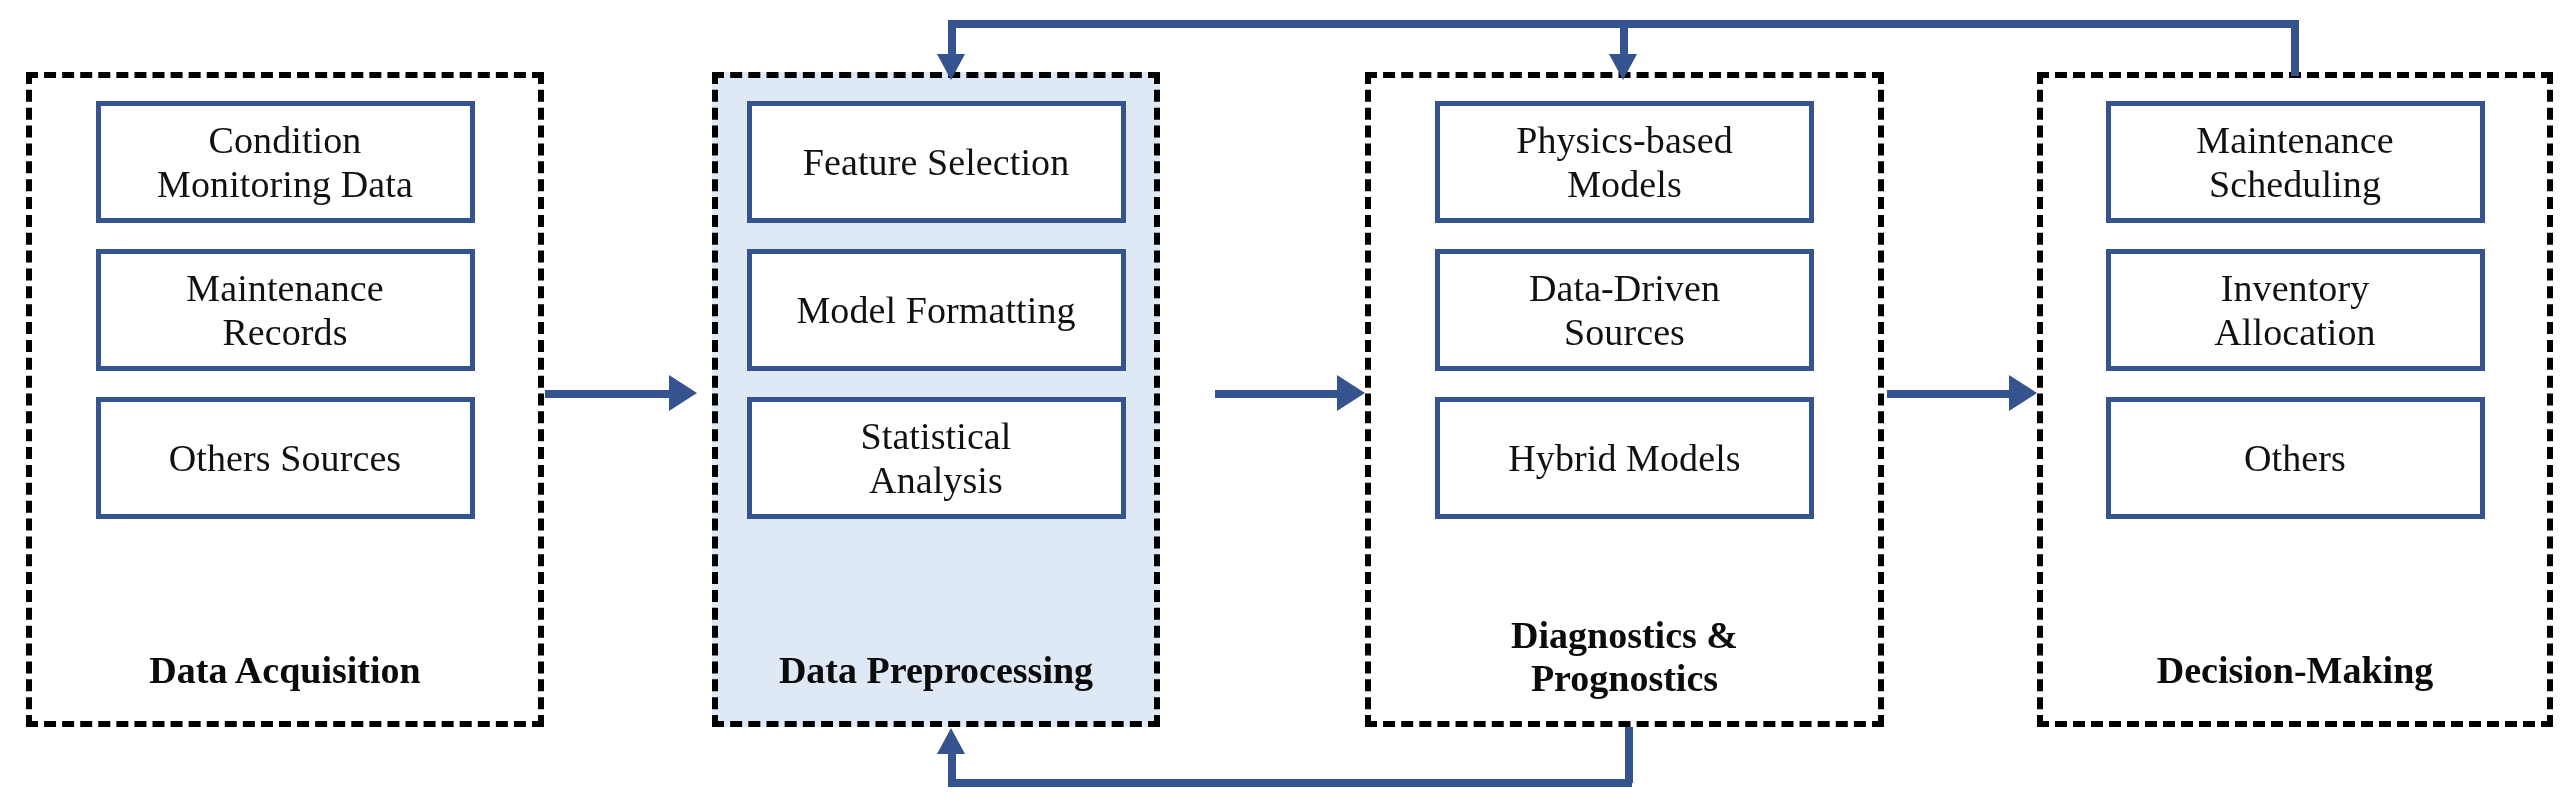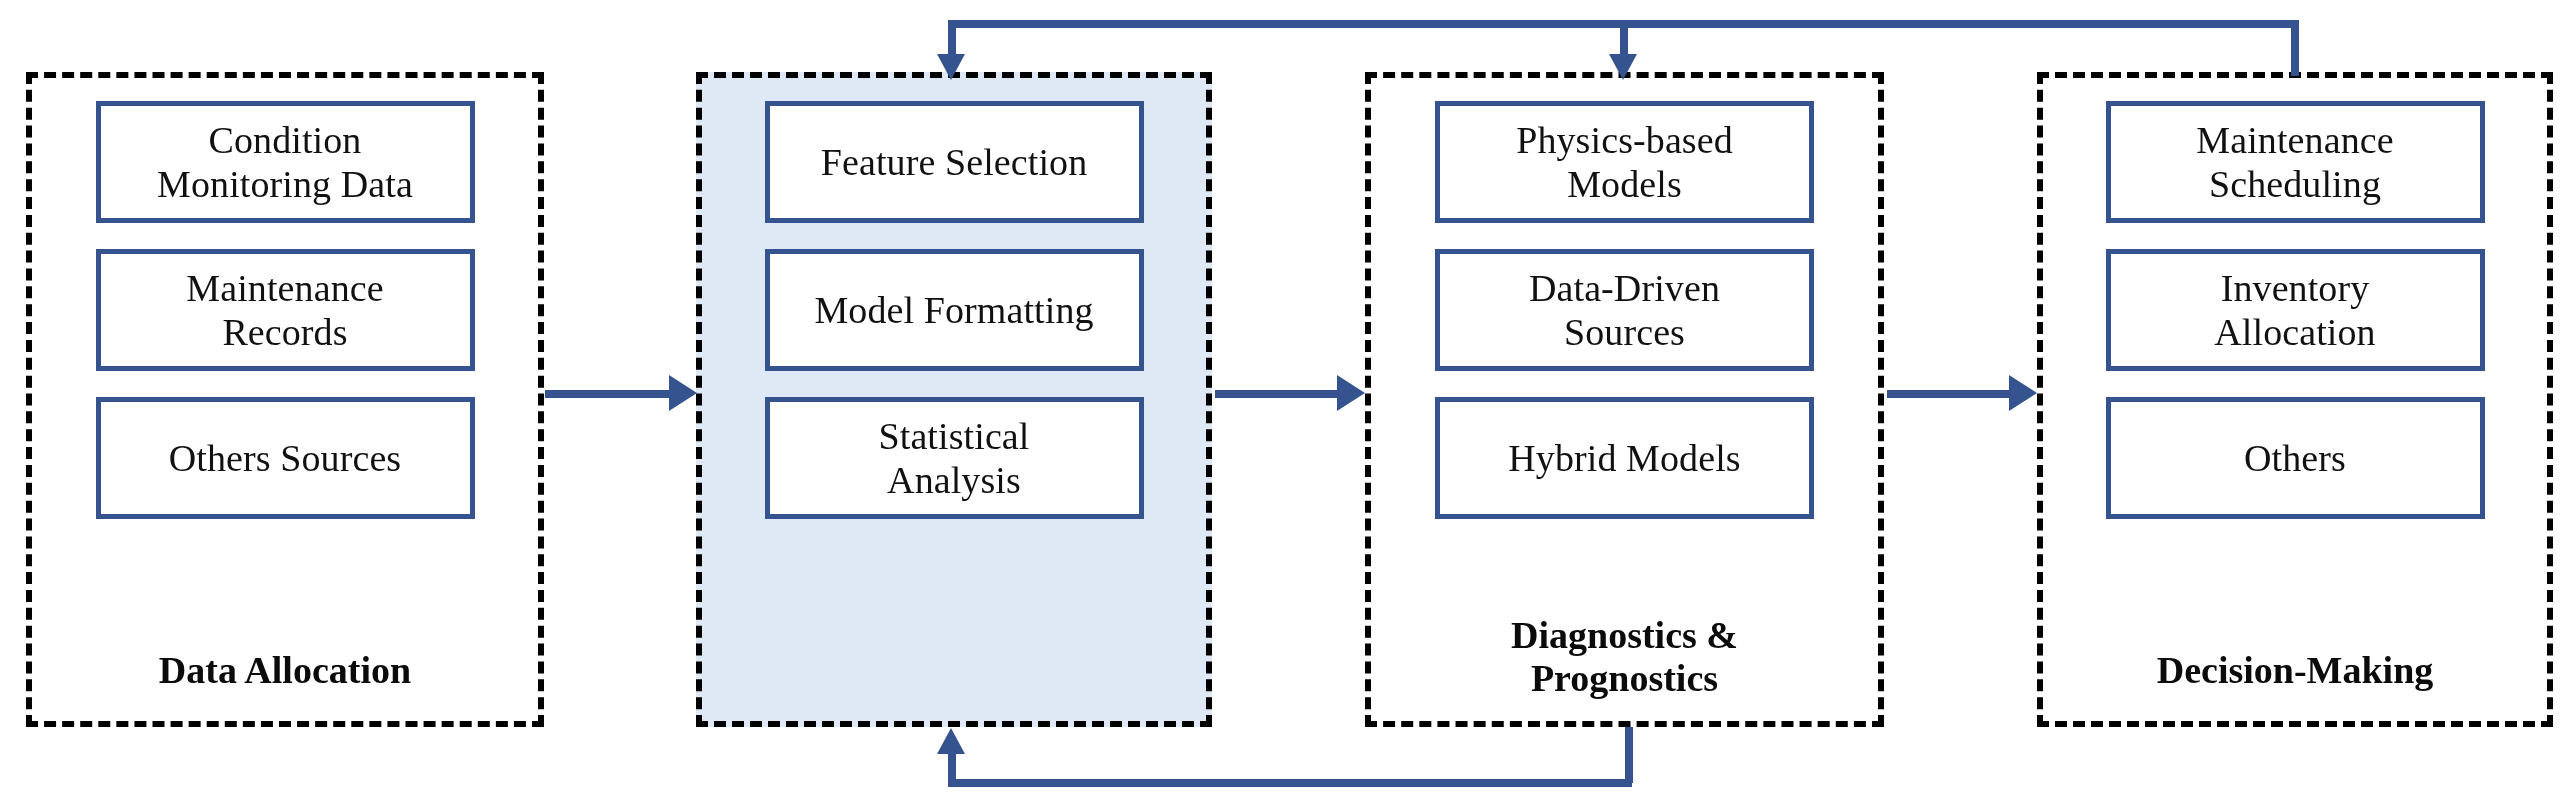--- a/index.html
+++ b/index.html
@@ -101,36 +101,37 @@
 Monitoring Data</span>
       </div>
       <div class="node">
         <span>Maintenance
 Records</span>
       </div>
       <div class="node">
         <span>Others Sources</span>
       </div>
     </div>
-    <div class="stage-label">Data Allocation</div>
-  </div>
-
-  <div class="panel tinted" style="left:696px;width:516px;">
+    <div class="stage-label">Data Acquisition</div>
+  </div>
+
+  <div class="panel tinted" style="left:712px;width:448px;">
     <div class="boxes">
       <div class="node">
         <span>Feature Selection</span>
       </div>
       <div class="node">
         <span>Model Formatting</span>
       </div>
       <div class="node">
         <span>Statistical
 Analysis</span>
       </div>
     </div>
+    <div class="stage-label">Data Preprocessing</div>
   </div>
 
   <div class="panel" style="left:1365px;width:519px;">
     <div class="boxes">
       <div class="node">
         <span>Physics-based
 Models</span>
       </div>
       <div class="node">
         <span>Data-Driven

